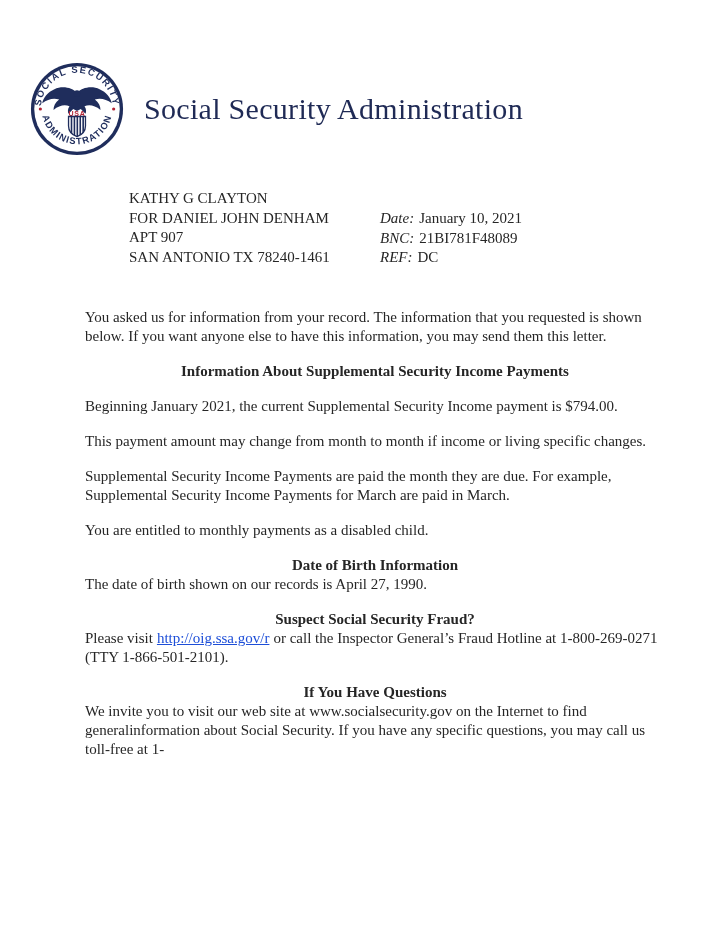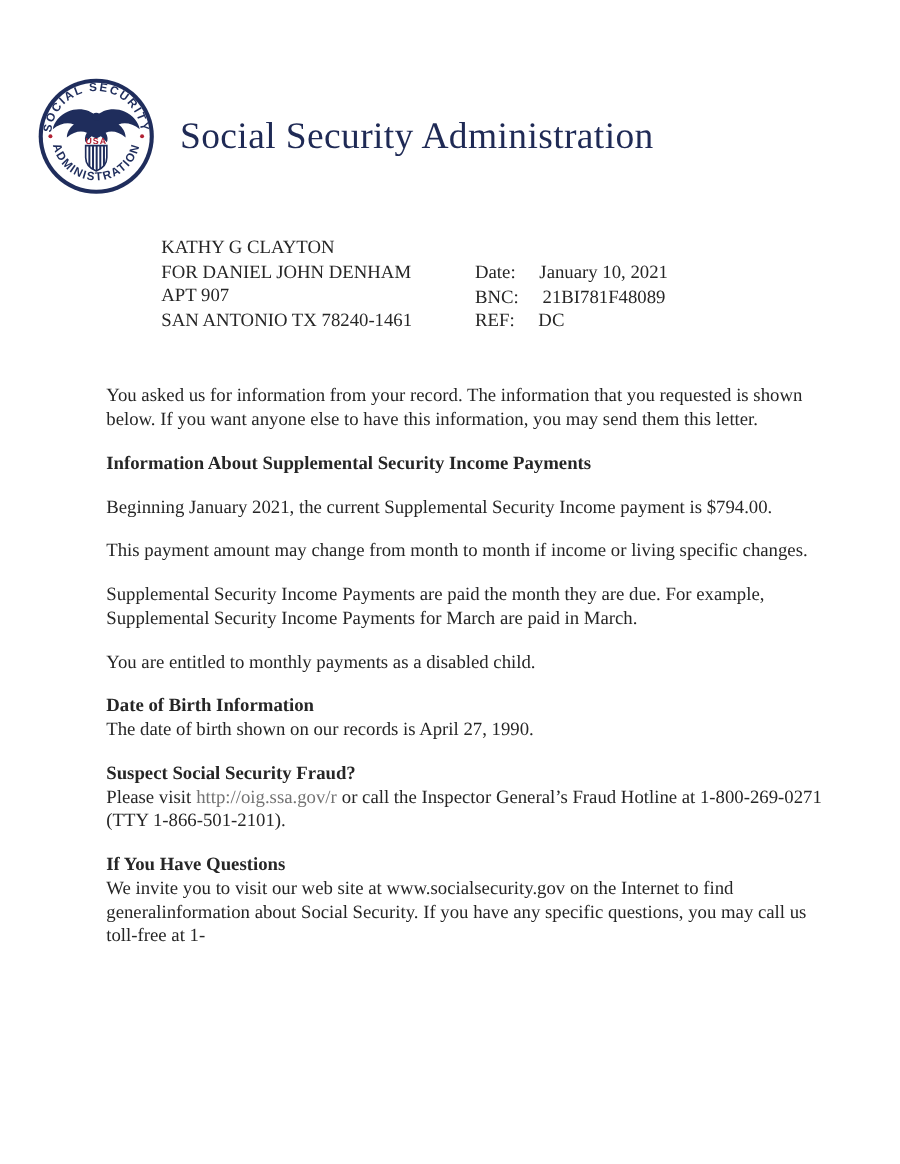--- a/index.html
+++ b/index.html
@@ -34,37 +34,38 @@
   
   .recipient {
     position: absolute; top: 189px; left: 85px;
     font-size: 15px; line-height: 19.5px; margin-left: 44px;
   }
   
   .meta {
     position: absolute; top: 209px; left: 380px;
     font-size: 15px; line-height: 19.5px;
   }
-  .meta-row .label { margin-right: 19px; }
+  .meta-row .label { margin-right: 5px; font-style: italic; }
 
   
   .content {
     position: absolute; top: 308px; left: 85px;
     width: 580px;
     font-size: 15px; line-height: 19px;
   }
   .para { margin: 0 0 16px 0; }
   .heading {
     font-weight: bold;
     margin: 0;
-    font-size: 15px; line-height: 19px;
+    font-size: 15px; line-height: 19px; text-align: center;
   }
   .heading-spaced { margin-bottom: 16px; }
   .link {
-    color: #737373;
+    color: #1d4ed8;
+    text-decoration: underline;
     margin: 0 4px;
     cursor: pointer;
   }
 </style>
 </head>
 <body>
 
 <div class="page">
 
   <div class="header">

